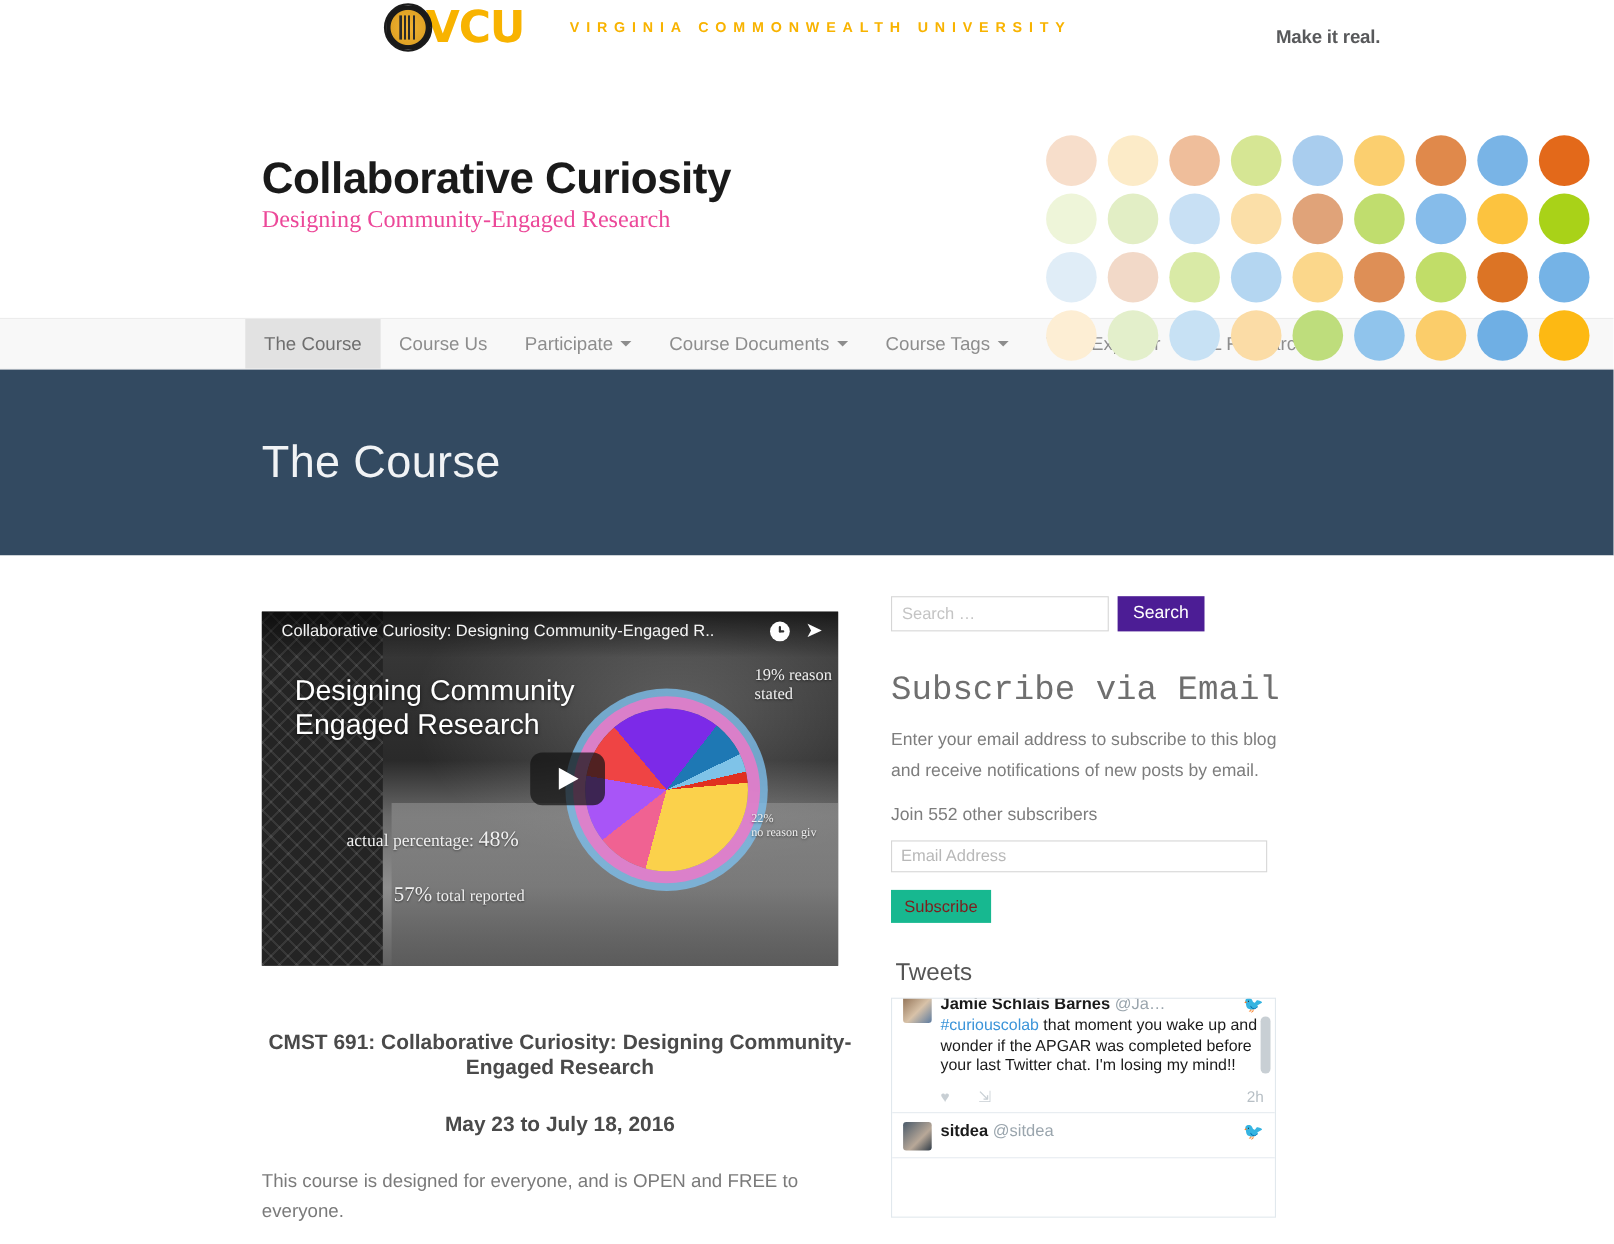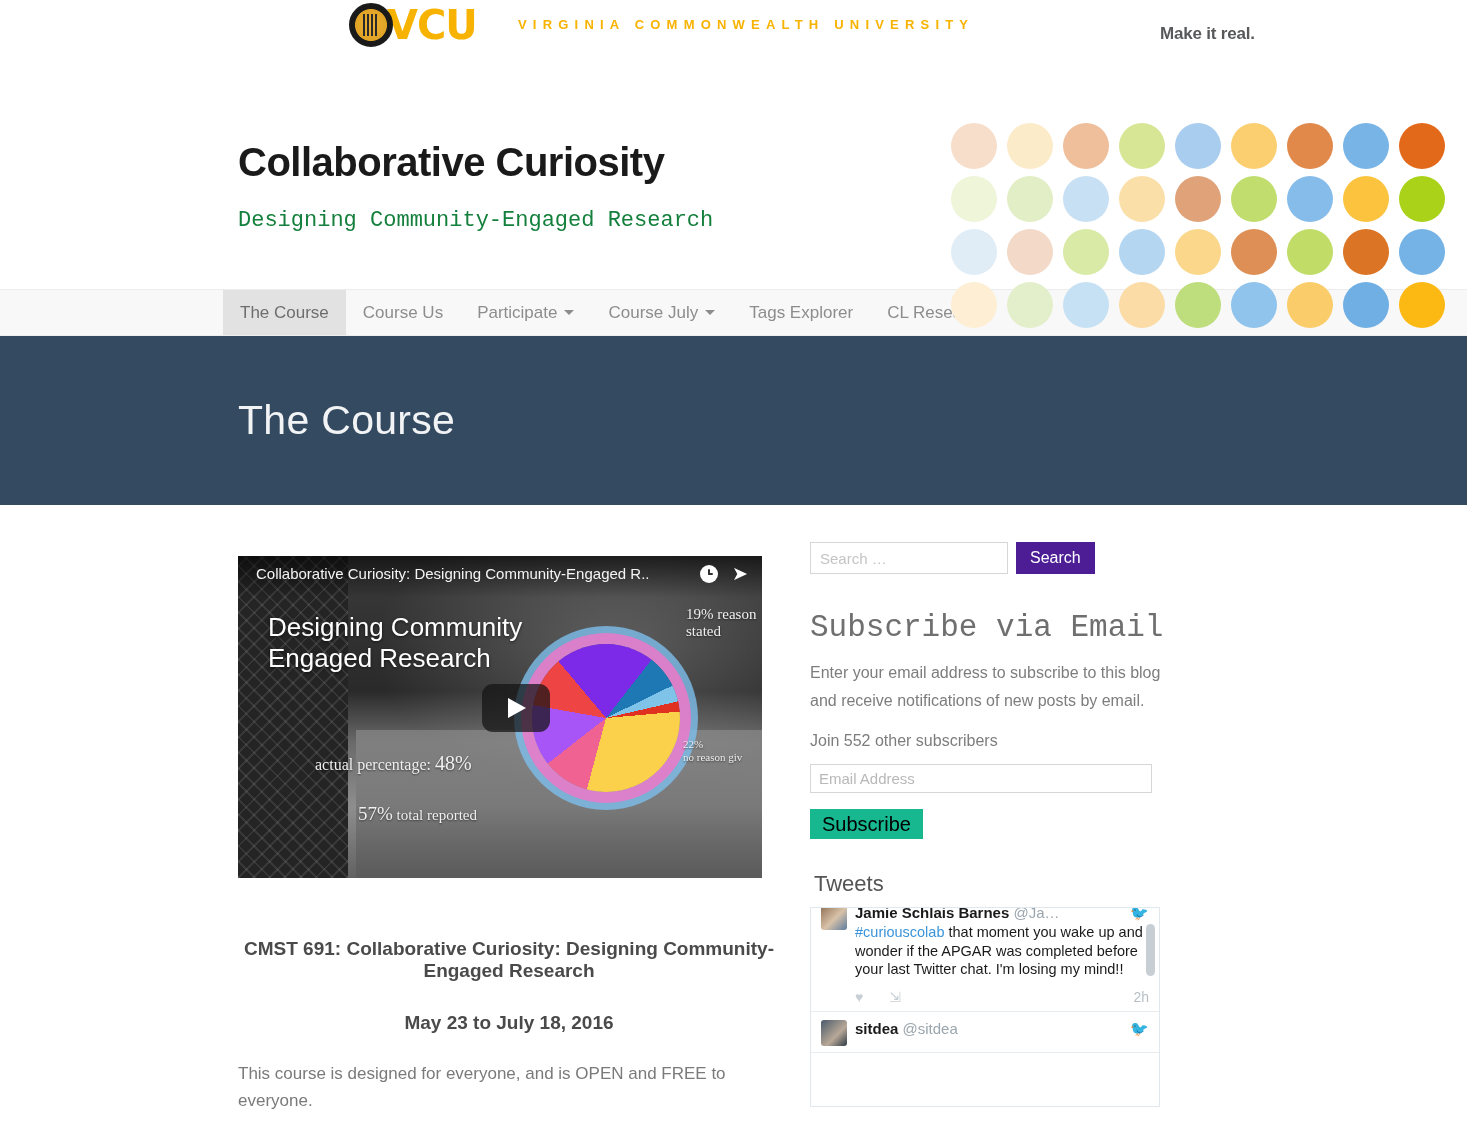--- a/index.html
+++ b/index.html
@@ -89,26 +89,26 @@
     left: 238px; top: 80px;
     font-size: 40px;
     font-weight: bold;
     color: #1a1a1a;
     letter-spacing: -0.5px;
     margin: 0;
     font-family: "Liberation Sans", sans-serif;
   }
   .site-subtitle {
     position: absolute;
-    left: 238px; top: 148px;
+    left: 238px; top: 126px;
     font-size: 22px;
     font-weight: 400;
-    color: #15803d;
+    color: #ec4899;
     margin: 0;
-    font-family: Liberation Mono, monospace;
+    font-family: Liberation Serif, serif;
   }
 
   
   .dot-grid {
     position: absolute;
     left: 951px;
     top: 63px;
     display: grid;
     grid-template-columns: repeat(9, 56px);
     grid-auto-rows: 53px;
@@ -376,22 +376,22 @@
     background: #fff;
     font-family: "Liberation Sans", sans-serif;
   }
   .email-input::placeholder { color: #b8b8b8; }
   .subscribe-btn {
     margin-top: 16px;
     height: 30px;
     padding: 0 12px;
     background: #17b890;
     border: none;
-    color: #000000;
-    font-size: 20px;
+    color: #7f1d1d;
+    font-size: 15px;
     cursor: pointer;
     font-family: "Liberation Sans", sans-serif;
     text-align: right;
   }
   .tweets-title {
     font-size: 22px;
     font-weight: 400;
     color: #555;
     margin: 32px 0 10px 4px;
     font-family: "Liberation Sans", sans-serif;
@@ -522,21 +522,25 @@
       <span>The Course</span>
     </a>
     <a class="nav-item">
       <span>Course Us</span>
     </a>
     <a class="nav-item">
       <span>Participate</span>
       <span class="caret"></span>
     </a>
     <a class="nav-item">
-      <span>Course July</span>
+      <span>Course Documents</span>
+      <span class="caret"></span>
+    </a>
+    <a class="nav-item">
+      <span>Course Tags</span>
       <span class="caret"></span>
     </a>
     <a class="nav-item">
       <span>Tags Explorer</span>
     </a>
     <a class="nav-item">
       <span>CL Research</span>
     </a>
   </nav>
 

